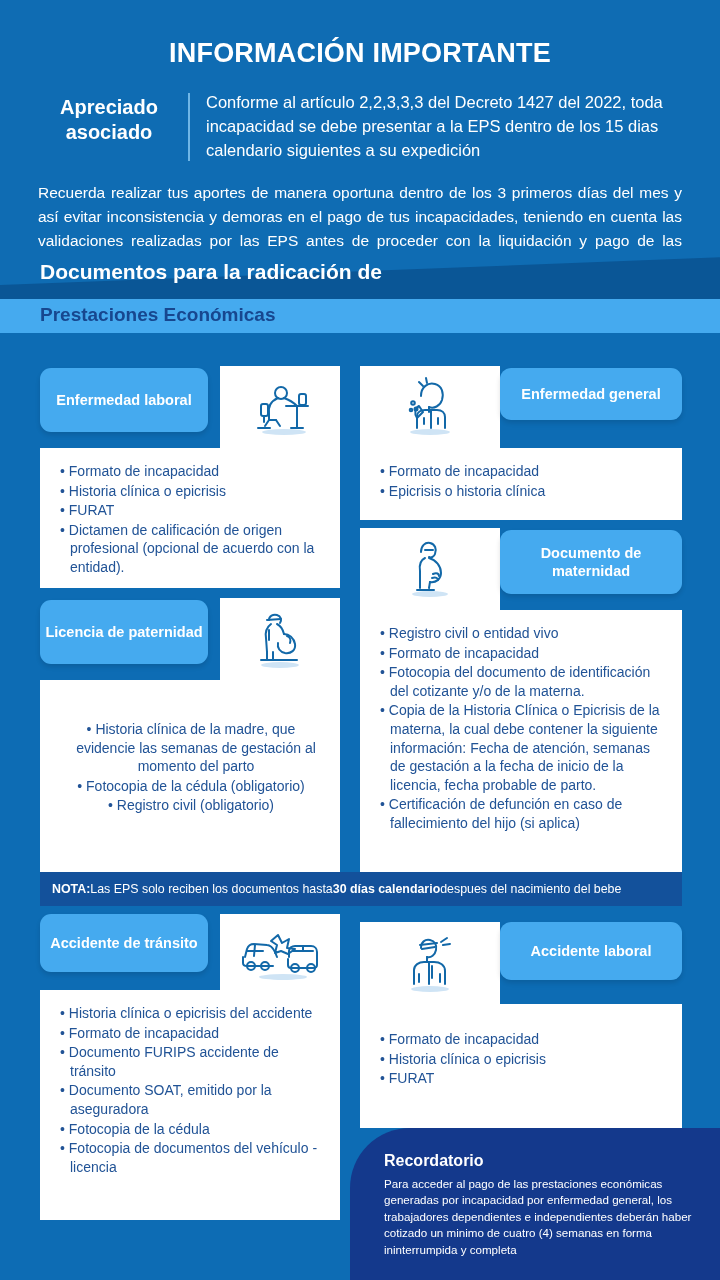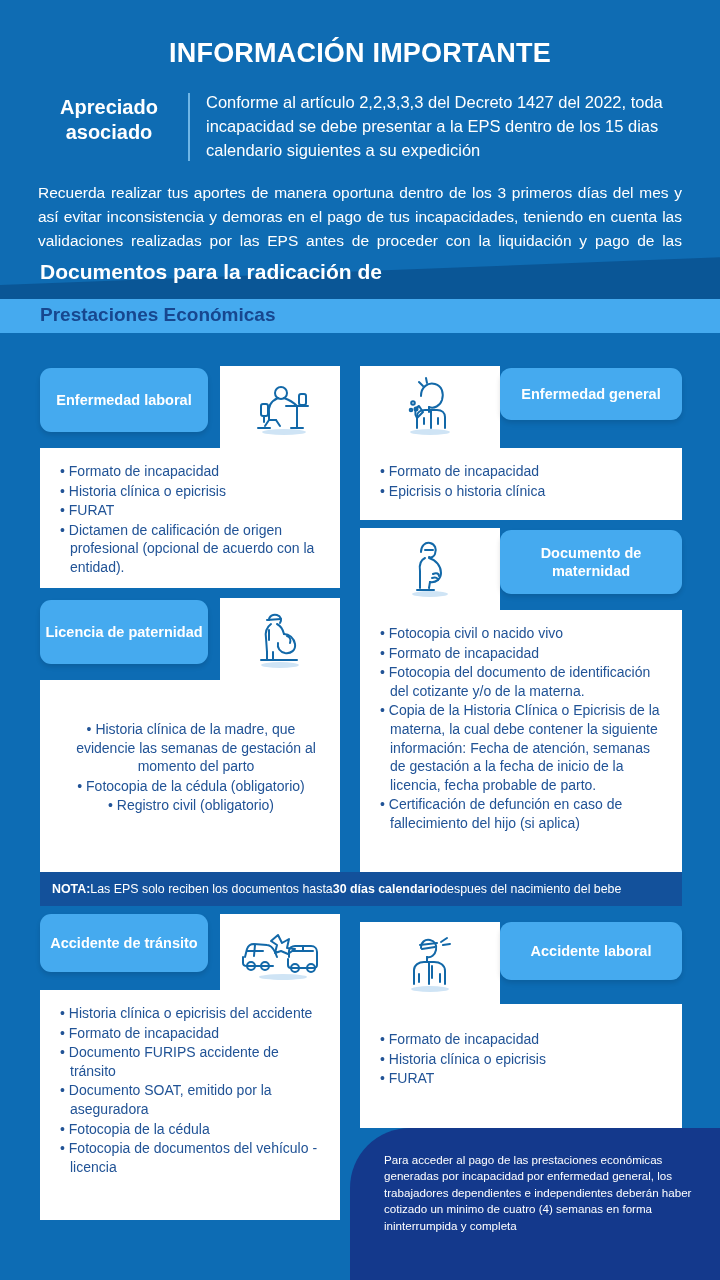--- a/index.html
+++ b/index.html
@@ -260,21 +260,21 @@
       <path d="M22 52 L31 52"></path>
       <path d="M30 36 C34 34 36 36 36 38"></path>
       <path d="M29 40 C33 39 35 40 35 42"></path>
     </svg>
   </div>
   <div class="tab" style="left:500px; top:530px; width:182px; height:64px;">
     <span>Documento de maternidad</span>
   </div>
   <div class="body" style="left:360px; top:610px; width:322px; height:262px;">
     <ul>
-      <li>• Fotocopia civil o nacido vivo</li>
+      <li>• Registro civil o entidad vivo</li>
       <li>• Formato de incapacidad</li>
       <li>• Fotocopia del documento de identificación del cotizante y/o de la materna.</li>
       <li>• Copia de la Historia Clínica o Epicrisis de la materna, la cual debe contener la siguiente información: Fecha de atención, semanas de gestación a la fecha de inicio de la licencia, fecha probable de parto.</li>
       <li>• Certificación de defunción en caso de fallecimiento del hijo (si aplica)</li>
     </ul>
   </div>
 
   <div class="iconbox" style="left:220px; top:598px; width:120px; height:82px;">
     <svg width="62" height="62" viewBox="0 0 62 62" fill="none" stroke="#1268a8" stroke-width="2" stroke-linecap="round" stroke-linejoin="round">
       <ellipse cx="31" cy="57" rx="19" ry="3" fill="#cfe4f5" stroke="none"></ellipse>
@@ -362,16 +362,17 @@
     <ul>
       <li>• Formato de incapacidad</li>
       <li>• Historia clínica o epicrisis</li>
       <li>• FURAT</li>
     </ul>
   </div>
 
   <div class="bottom-fill"></div>
 
   <div class="recordatorio">
+    <h3>Recordatorio</h3>
     <p>Para acceder al pago de las prestaciones económicas generadas por incapacidad por enfermedad general, los trabajadores dependientes e independientes deberán haber cotizado un minimo de cuatro (4) semanas en forma ininterrumpida y completa</p>
   </div>
 
 </div>
 
 </body></html>

